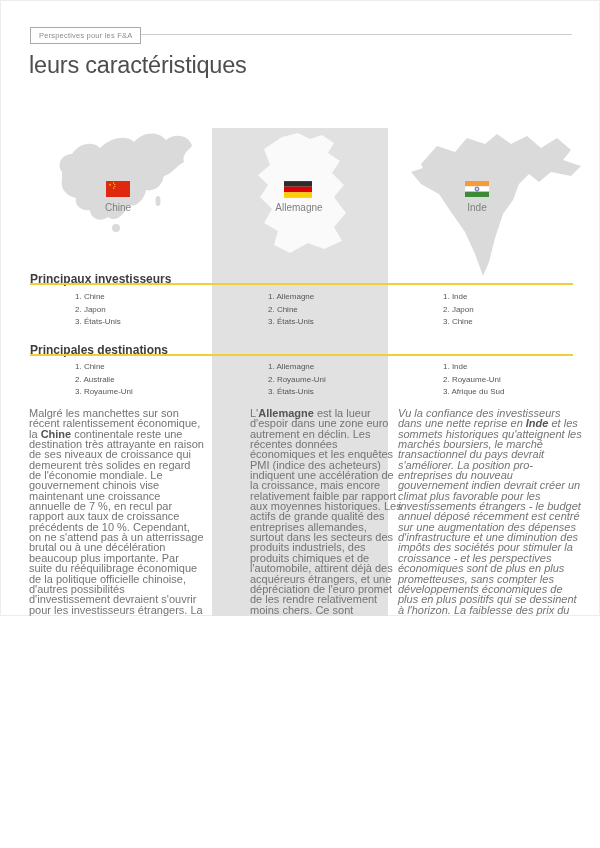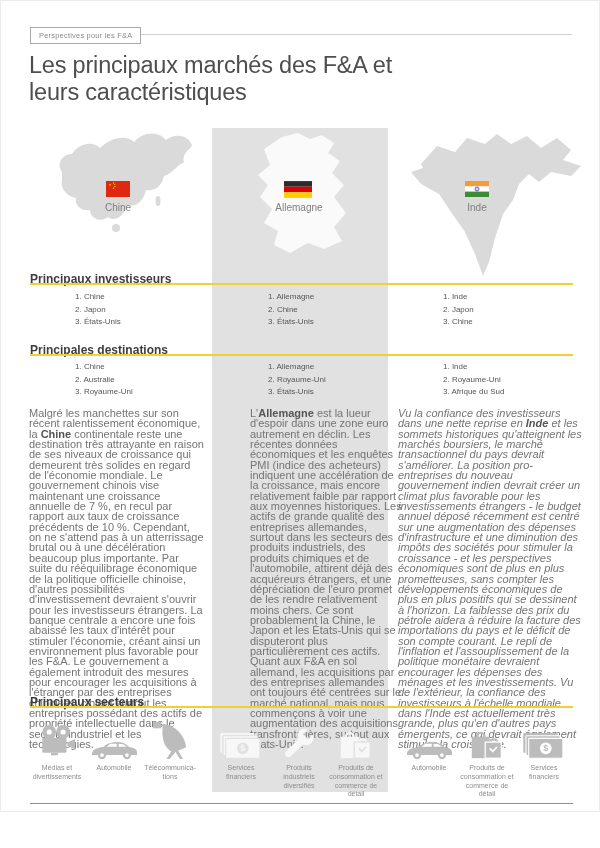--- a/index.html
+++ b/index.html
@@ -1,17 +1,17 @@
 <!DOCTYPE html>
 <html><head>
 <meta charset="utf-8">
 <style>
   html,body { margin:0; padding:0; background:#fff; }
   body { font-family:"Liberation Sans", sans-serif; }
-  .page { position:relative; width:600px; height:812px; background:#ffffff; overflow:hidden;
+  .page { position:relative; width:600px; height:616px; background:#ffffff; overflow:hidden;
           box-shadow: inset 0 0 0 1px #ececec; }
 
   
   .tag-line { position:absolute; left:30px; top:34px; width:542px; height:1px; background:#cfcfcf; }
   .tag-box { position:absolute; left:30px; top:27px; background:#fff; border:1px solid #aaaaaa;
              padding:3px 8px 3px 8px; font-size:7.5px; color:#8c8c8c; letter-spacing:.2px; }
 
   .title { position:absolute; left:29px; top:52px; font-size:23.5px; line-height:27px;
            color:#4e4e4e; font-weight:400; letter-spacing:-0.2px; }
 
@@ -78,21 +78,20 @@
 </style>
 </head>
 <body>
 
 <div class="page">
 
   <div class="tag-line"></div>
   <div class="tag-box">Perspectives pour les F&amp;A</div>
 
   <div class="title">
-    <div>Les principaux marchés des F&amp;A et</div>
     <div>leurs caractéristiques</div>
   </div>
 
   <div class="band"></div>
 
   <svg class="map map-china" width="200" height="132" viewBox="0 0 200 132">
     <path fill="#dadada" d="M30,44 C24,36 30,26 40,26 C46,16 60,12 68,20 C78,10 94,6 102,14 C110,4 126,2 134,12 C144,4 158,8 160,18 C154,24 150,28 152,34 C144,38 140,46 132,48 C130,58 122,64 114,62 C112,72 104,80 96,77 C92,87 84,95 76,89 C68,95 58,90 58,82 C50,84 42,77 44,70 C34,68 28,60 30,52 Z"></path>
     <circle fill="#dadada" cx="84" cy="100" r="4"></circle>
     <ellipse fill="#dadada" cx="126" cy="73" rx="2.5" ry="5"></ellipse>
   </svg>

